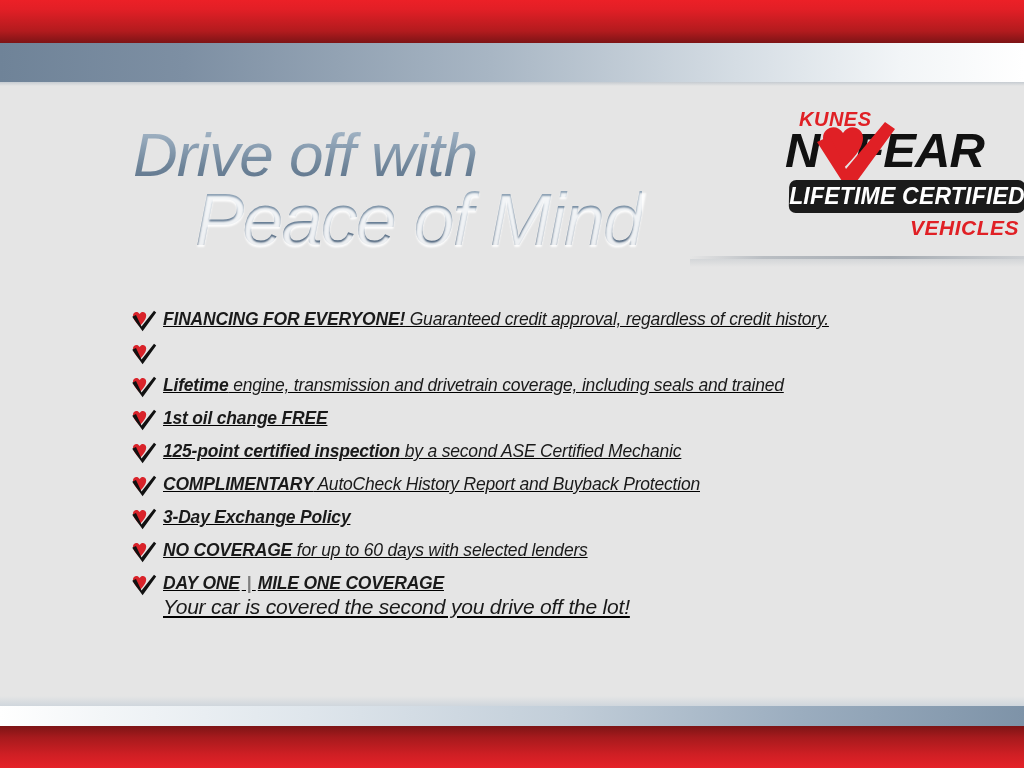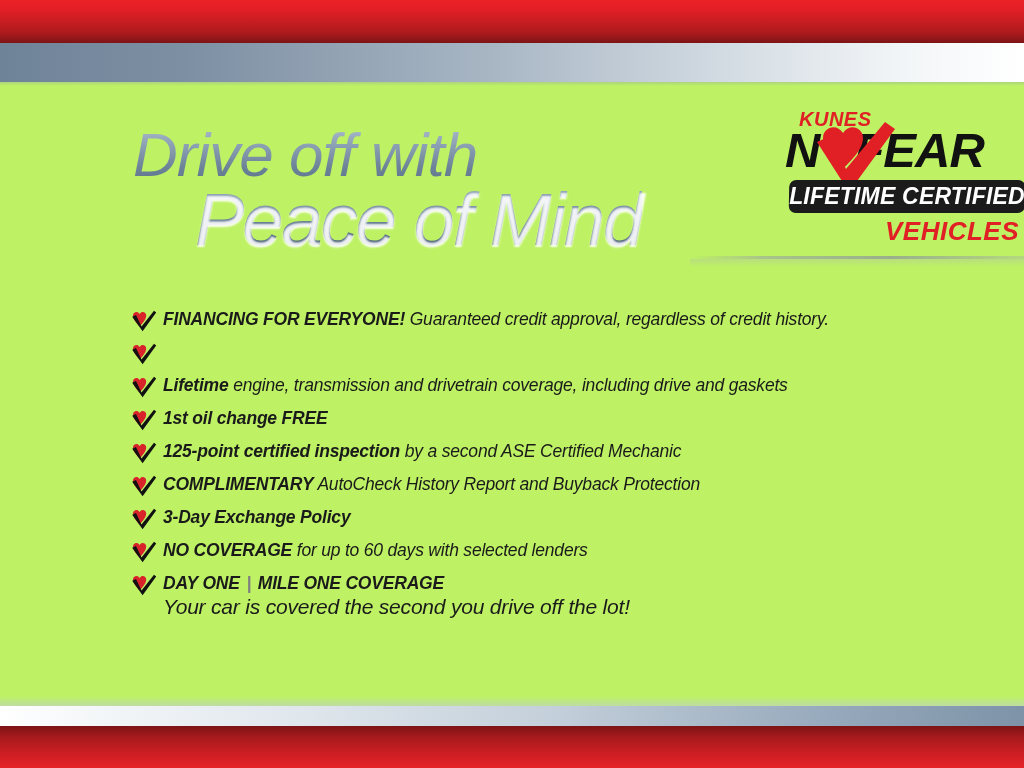--- a/index.html
+++ b/index.html
@@ -12,21 +12,21 @@
     height: 768px;
     overflow: hidden;
     font-family: "Liberation Sans", sans-serif;
     position: relative;
   }
 
   .poster {
     position: relative;
     width: 1024px;
     height: 768px;
-    background: #bef264;
+    background: #e5e5e5;
     overflow: hidden;
   }
 
   
   .band-top-red {
     position: absolute;
     left: 0; top: 0;
     width: 1024px; height: 43px;
     background: linear-gradient(to bottom, #ec2027 0%, #e21f26 22%, #b31b1e 72%, #7d1416 100%);
   }
@@ -195,21 +195,21 @@
     color: #ffffff;
     transform: skewX(1deg);
   }
   .logo-vehicles {
     position: absolute;
     right: 6px;
     top: 108px;
     font-family: "Liberation Sans", sans-serif;
     font-style: italic;
     font-weight: 700;
-    font-size: 26px;
+    font-size: 21px;
     letter-spacing: 0.5px;
     color: #e02025;
   }
 
   
   .bullets {
     position: absolute;
     left: 131px;
     top: 308px;
     width: 790px;
@@ -248,21 +248,21 @@
     font-style: italic;
     font-weight: 400;
     font-size: 21px;
     line-height: 24px;
     color: #1a1a1a;
     letter-spacing: -0.2px;
     margin-left: 32px;
     margin-top: 1px;
     white-space: nowrap;
   }
-  .bullet-block { display: flex; flex-direction: column; }
+  .bullet-block { display: flex; flex-direction: column; text-decoration: underline; }
   .sep { color: #808080; font-weight: 700; padding: 0 2px; }
 </style>
 </head>
 <body>
 
 <div class="poster">
 
   <div class="band-top-red"></div>
   <div class="band-top-gray"></div>
 
@@ -309,21 +309,21 @@
             <path d="M2 5.6 C2 1.8, 6.6 0.5, 8.6 4.0 C10.6 0.5, 15.2 1.8, 15.2 5.6 C15.2 10.2, 9.9 14.8, 8.6 16.6 C7.3 14.8, 2 10.2, 2 5.6 Z" fill="#d9232a"></path>
             <path d="M1.2 6.8 L5.0 4.9 L10.5 16.5 L23.0 0.8 L25.2 2.6 L11.6 21.2 Z" fill="#111111"></path>
           </svg></span>
       </div>
       <div class="bullet-row">
         <span class="bullet-icon"><svg width="26" height="22" viewBox="0 0 26 22" xmlns="http://www.w3.org/2000/svg">
             <path d="M2 5.6 C2 1.8, 6.6 0.5, 8.6 4.0 C10.6 0.5, 15.2 1.8, 15.2 5.6 C15.2 10.2, 9.9 14.8, 8.6 16.6 C7.3 14.8, 2 10.2, 2 5.6 Z" fill="#d9232a"></path>
             <path d="M1.2 6.8 L5.0 4.9 L10.5 16.5 L23.0 0.8 L25.2 2.6 L11.6 21.2 Z" fill="#111111"></path>
           </svg></span>
         <div class="bullet-block">
-          <div class="bullet-text"><span class="b">Lifetime</span><span class="n"> engine, transmission and drivetrain coverage, including drive and gaskets</span></div>
+          <div class="bullet-text"><span class="b">Lifetime</span><span class="n"> engine, transmission and drivetrain coverage, including seals and trained</span></div>
         </div>
       </div>
       <div class="bullet-row">
         <span class="bullet-icon"><svg width="26" height="22" viewBox="0 0 26 22" xmlns="http://www.w3.org/2000/svg">
             <path d="M2 5.6 C2 1.8, 6.6 0.5, 8.6 4.0 C10.6 0.5, 15.2 1.8, 15.2 5.6 C15.2 10.2, 9.9 14.8, 8.6 16.6 C7.3 14.8, 2 10.2, 2 5.6 Z" fill="#d9232a"></path>
             <path d="M1.2 6.8 L5.0 4.9 L10.5 16.5 L23.0 0.8 L25.2 2.6 L11.6 21.2 Z" fill="#111111"></path>
           </svg></span>
         <div class="bullet-block">
           <div class="bullet-text"><span class="b">1st oil change FREE</span></div>
         </div>

